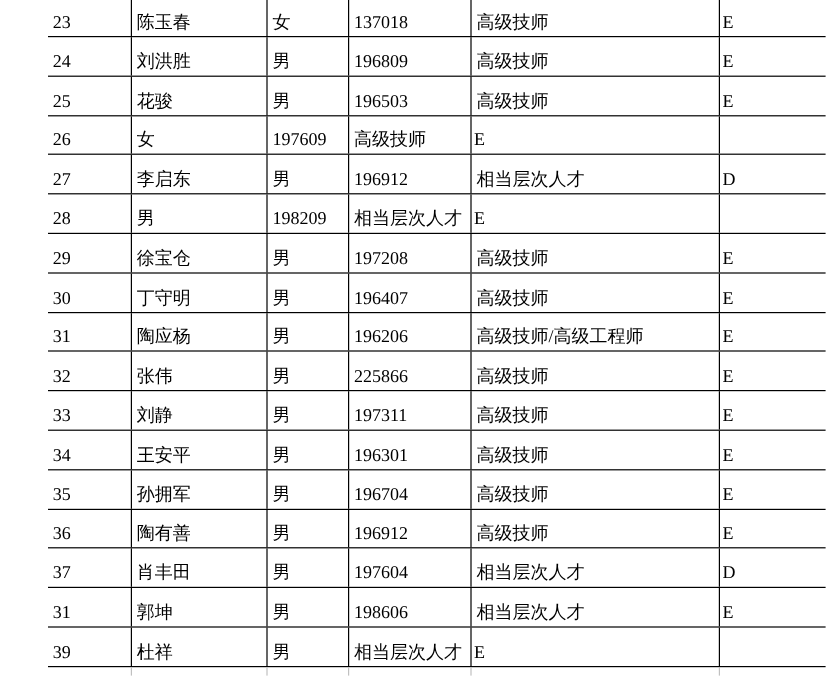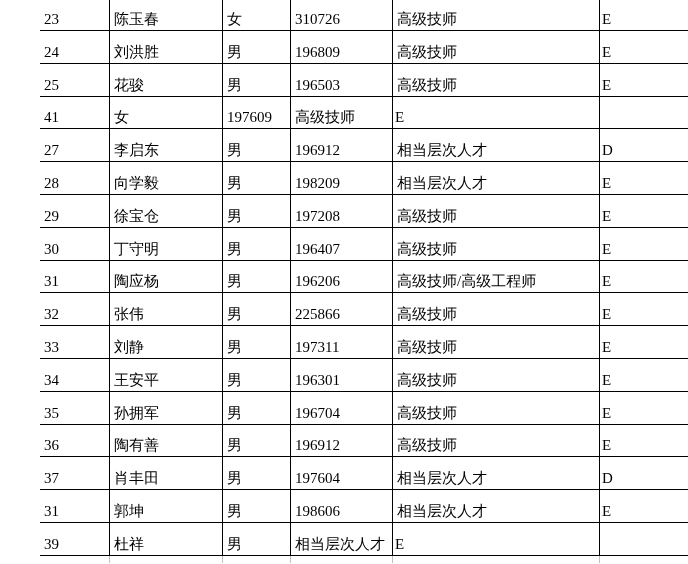--- a/index.html
+++ b/index.html
@@ -59,58 +59,57 @@
 </style>
 </head>
 <body>
 
 <div class="sheet">
   <div class="grid-body" id="table-body">
       <div class="row first">
     <div class="cell no">23</div>
     <div class="cell name">陈玉春</div>
     <div class="cell gender">女</div>
-    <div class="cell code">310726</div>
+    <div class="cell code">137018</div>
     <div class="cell title">高级技师</div>
     <div class="cell grade">E</div>
   </div>
       <div class="row">
     <div class="cell no">24</div>
     <div class="cell name">刘洪胜</div>
     <div class="cell gender">男</div>
     <div class="cell code">196809</div>
     <div class="cell title">高级技师</div>
     <div class="cell grade">E</div>
   </div>
       <div class="row">
     <div class="cell no">25</div>
     <div class="cell name">花骏</div>
     <div class="cell gender">男</div>
     <div class="cell code">196503</div>
     <div class="cell title">高级技师</div>
     <div class="cell grade">E</div>
   </div>
       <div class="row">
-    <div class="cell no">41</div>
+    <div class="cell no">26</div>
     <div class="cell gender">女</div>
     <div class="cell code">197609</div>
     <div class="cell title">高级技师</div>
     <div class="cell grade">E</div>
   </div>
       <div class="row">
     <div class="cell no">27</div>
     <div class="cell name">李启东</div>
     <div class="cell gender">男</div>
     <div class="cell code">196912</div>
     <div class="cell title">相当层次人才</div>
     <div class="cell grade">D</div>
   </div>
       <div class="row">
     <div class="cell no">28</div>
-    <div class="cell name">向学毅</div>
     <div class="cell gender">男</div>
     <div class="cell code">198209</div>
     <div class="cell title">相当层次人才</div>
     <div class="cell grade">E</div>
   </div>
       <div class="row">
     <div class="cell no">29</div>
     <div class="cell name">徐宝仓</div>
     <div class="cell gender">男</div>
     <div class="cell code">197208</div>

